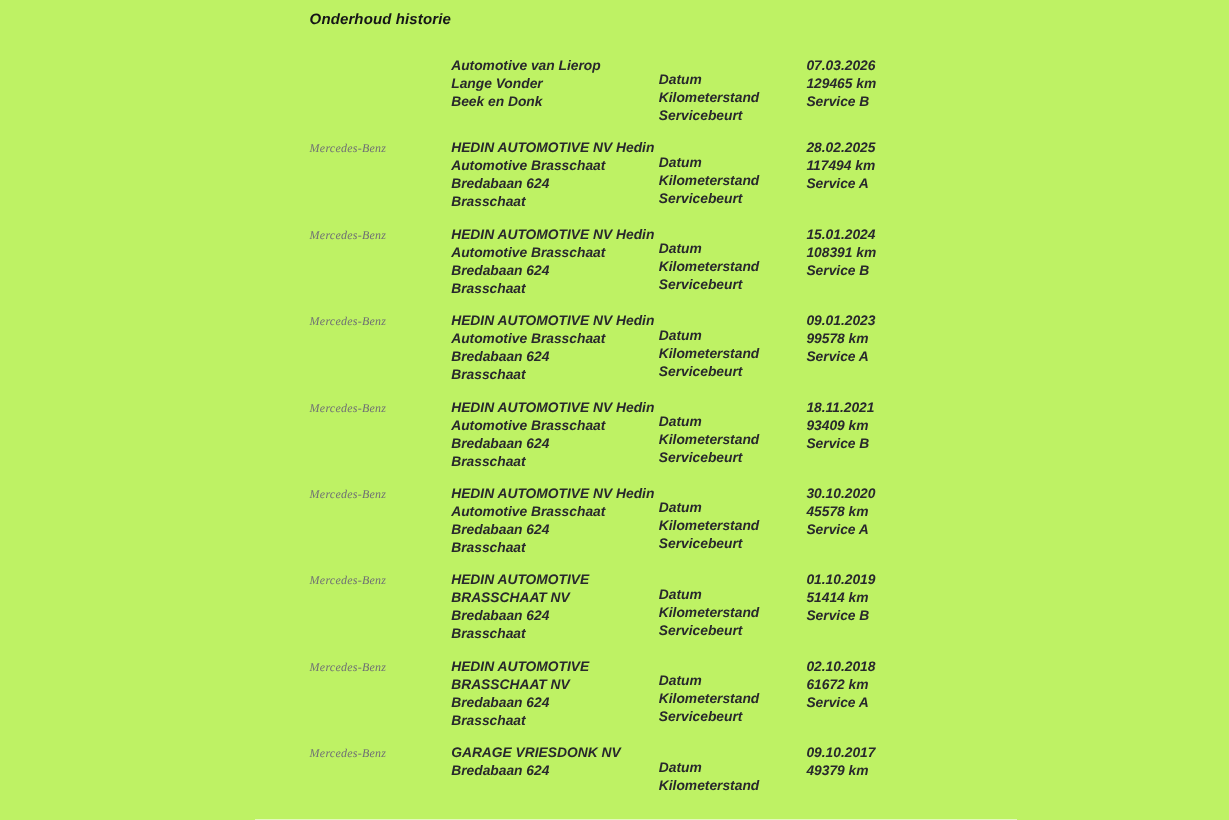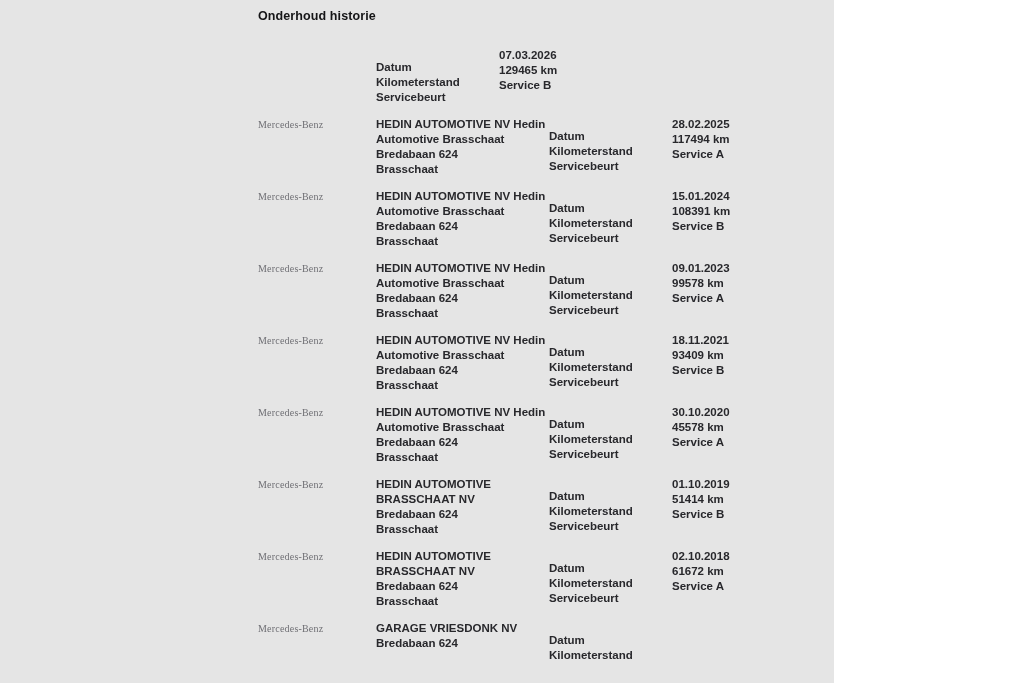--- a/index.html
+++ b/index.html
@@ -1,24 +1,25 @@
 <!DOCTYPE html>
 <html><head>
 <meta charset="utf-8">
 <style>
   * { margin: 0; padding: 0; box-sizing: border-box; }
   html, body { background: #ffffff; }
   .page {
     position: relative;
-    width: 834px;
+    width: 1024px;
     height: 683px;
-    background: #e5e5e5;
+    background: #bef264;
     overflow: hidden;
     font-family: "Liberation Sans", sans-serif;
     color: #28282c;
+    font-style: italic;
   }
   .content {
     position: absolute;
     left: 258px;
     top: 9px;
     width: 540px;
   }
   .title {
     font-size: 12.5px;
     line-height: 14px;
@@ -59,20 +60,25 @@
 <body>
 
 <div class="page">
   <div class="content">
     <div class="title">Onderhoud historie</div>
     <div class="records">
         <div class="record">
     <div class="cell cell-logo">
       
     </div>
+    <div class="cell cell-dealer">
+            <div class="dealer-line">Automotive van Lierop</div>
+            <div class="dealer-line">Lange Vonder</div>
+            <div class="dealer-line">Beek en Donk</div>
+          </div>
     <div class="cell cell-labels">
             <div class="field-label">Datum</div>
             <div class="field-label">Kilometerstand</div>
             <div class="field-label">Servicebeurt</div>
           </div>
     <div class="cell cell-values">
             <div class="field-value">07.03.2026</div>
             <div class="field-value">129465 km</div>
             <div class="field-value">Service B</div>
           </div>
@@ -228,17 +234,21 @@
     <div class="cell cell-logo">
       <span class="logo-text" style="color: rgb(111, 111, 116);">Mercedes-Benz</span>
     </div>
     <div class="cell cell-dealer">
             <div class="dealer-line">GARAGE VRIESDONK NV</div>
             <div class="dealer-line">Bredabaan 624</div>
           </div>
     <div class="cell cell-labels">
             <div class="field-label">Datum</div>
             <div class="field-label">Kilometerstand</div>
+          </div>
+    <div class="cell cell-values">
+            <div class="field-value">09.10.2017</div>
+            <div class="field-value">49379 km</div>
           </div>
   </div>
       </div>
   </div>
 </div>
 
 </body></html>

